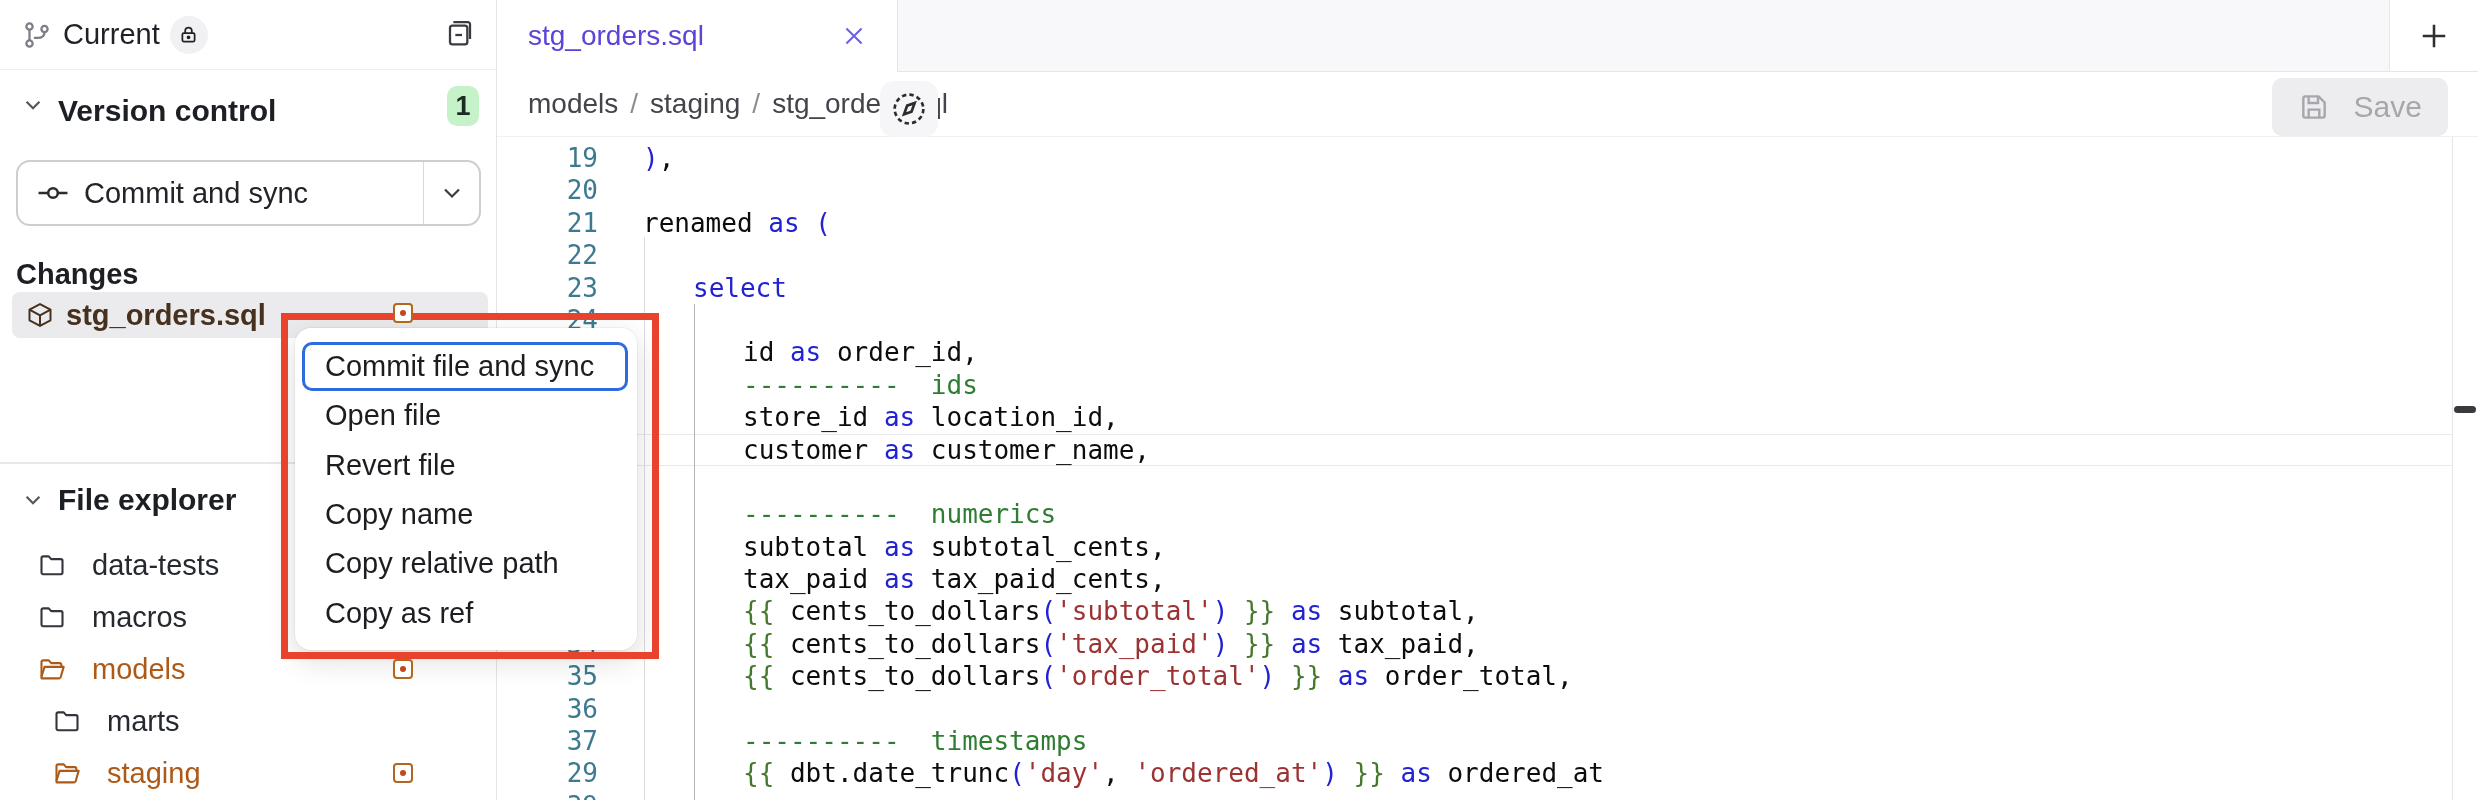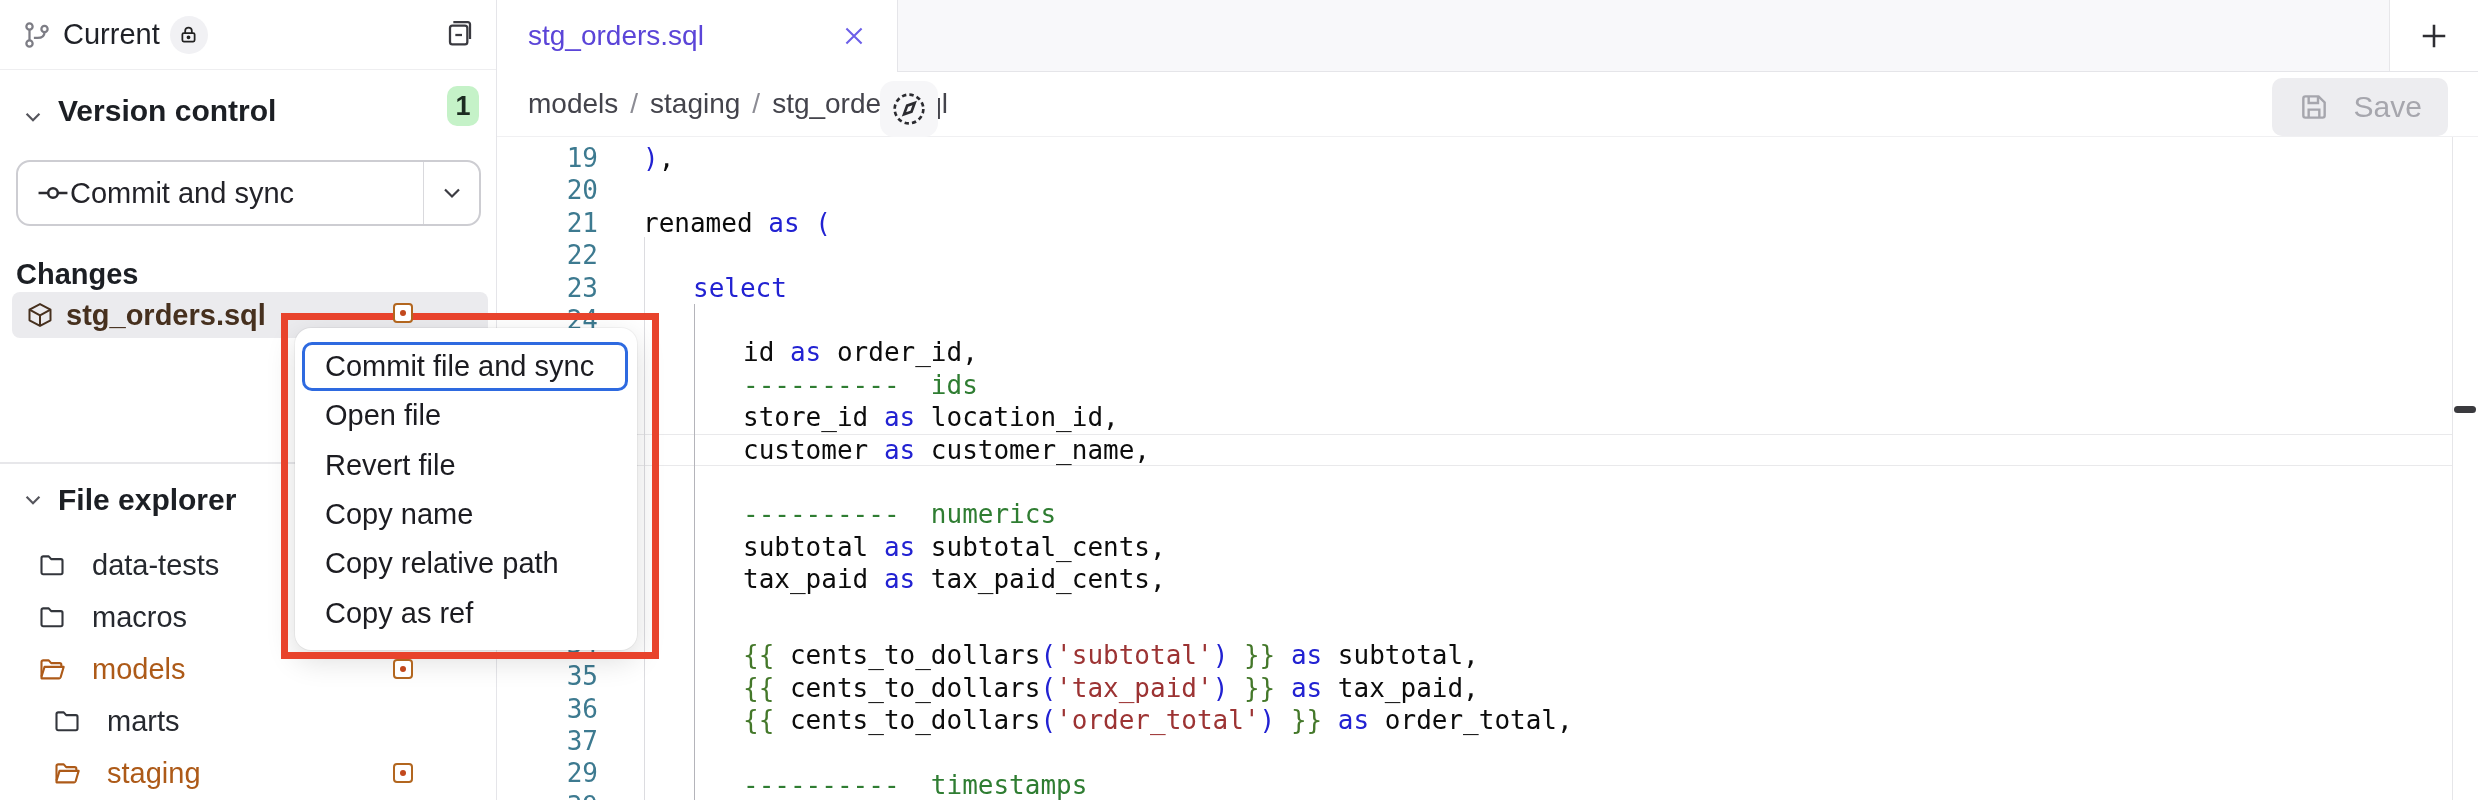--- a/index.html
+++ b/index.html
@@ -11,27 +11,27 @@
   svg { display:block; }
 
   
   #sidebar { position:absolute; left:0; top:0; width:497px; height:800px; background:#fff; border-right:1px solid #e5e5e9; }
   .sb-top { position:relative; height:70px; border-bottom:1px solid #eeeef0; display:flex; align-items:center; padding-left:22px; }
   .branch-ico { color:#7d7d85; margin-right:11px; }
   .current-label { font-size:29px; color:#1f2127; }
   .lock-chip { width:38px; height:38px; border-radius:19px; background:#f1f1f4; display:flex; align-items:center; justify-content:center; margin-left:10px; color:#222; }
   .copy-btn { position:absolute; right:20px; top:17px; color:#3a3a40; cursor:pointer; }
 
-  .vc-header { position:relative; display:flex; align-items:flex-end; padding:24px 0 0 22px; }
+  .vc-header { position:relative; display:flex; align-items:flex-start; padding:24px 0 0 22px; }
   .chev { color:#55555c; margin-right:8px; }
   .section-title { font-size:30px; font-weight:700; color:#1c1f24; margin-left:6px; }
   .green-badge { position:absolute; right:17px; top:16px; width:32px; height:40px; border-radius:10px; background:#c5f2c8; color:#1c2b21; font-size:27px; font-weight:600; display:flex; align-items:center; justify-content:center; }
 
   .commit-btn { position:absolute; left:16px; top:160px; width:465px; height:66px; background:#fff; border:2px solid #cdcdd2; border-radius:14px; display:flex; align-items:center; cursor:pointer; }
-  .commit-main { flex:1; display:flex; align-items:center; padding-left:18px; height:100%; }
+  .commit-main { flex:1; display:flex; align-items:center; padding-left:18px; gap:14px; height:100%; }
   .commit-ico { color:#2b2b30; }
   .commit-label { font-size:29px; font-weight:500; color:#232329; }
   .commit-caret { width:56px; height:100%; border-left:1px solid #d9d9dd; display:flex; align-items:center; justify-content:center; color:#3c3c42; }
 
   .changes-label { position:absolute; left:16px; top:258px; font-size:29px; font-weight:700; color:#1c1f24; }
   #changes-list { position:absolute; left:12px; top:292px; width:476px; }
   .file-row { position:relative; height:46px; background:#ebebee; border-radius:8px; display:flex; align-items:center; padding-left:14px; gap:12px; cursor:pointer; }
   .file-row .lbl { font-size:29px; font-weight:600; color:#46301e; }
   .file-row .ico { color:#46301e; }
 
@@ -303,21 +303,21 @@
         <div class="code-row" style="padding-left: 78px;"><span class="tok-k">select</span></div>
         <div class="code-row" style="padding-left: 28px;"></div>
         <div class="code-row" style="padding-left: 128px;"><span class="tok-t">id </span><span class="tok-k">as</span><span class="tok-t"> order_id,</span></div>
         <div class="code-row" style="padding-left: 128px;"><span class="tok-c">----------  ids</span></div>
         <div class="code-row" style="padding-left: 128px;"><span class="tok-t">store_id </span><span class="tok-k">as</span><span class="tok-t"> location_id,</span></div>
         <div class="code-row active" style="padding-left: 128px;"><span class="tok-t">customer </span><span class="tok-k">as</span><span class="tok-t"> customer_name,</span></div>
         <div class="code-row" style="padding-left: 28px;"></div>
         <div class="code-row" style="padding-left: 128px;"><span class="tok-c">----------  numerics</span></div>
         <div class="code-row" style="padding-left: 128px;"><span class="tok-t">subtotal </span><span class="tok-k">as</span><span class="tok-t"> subtotal_cents,</span></div>
         <div class="code-row" style="padding-left: 128px;"><span class="tok-t">tax_paid </span><span class="tok-k">as</span><span class="tok-t"> tax_paid_cents,</span></div>
-        <div class="code-row" style="padding-left: 128px; margin-top: 44px;"><span class="tok-j">{{</span><span class="tok-t"> cents_to_dollars</span><span class="tok-b">(</span><span class="tok-s">'subtotal'</span><span class="tok-b">)</span><span class="tok-t"> </span><span class="tok-j">}}</span><span class="tok-k"> as</span><span class="tok-t"> subtotal,</span></div>
+        <div class="code-row" style="padding-left: 128px;"><span class="tok-j">{{</span><span class="tok-t"> cents_to_dollars</span><span class="tok-b">(</span><span class="tok-s">'subtotal'</span><span class="tok-b">)</span><span class="tok-t"> </span><span class="tok-j">}}</span><span class="tok-k"> as</span><span class="tok-t"> subtotal,</span></div>
         <div class="code-row" style="padding-left: 128px;"><span class="tok-j">{{</span><span class="tok-t"> cents_to_dollars</span><span class="tok-b">(</span><span class="tok-s">'tax_paid'</span><span class="tok-b">)</span><span class="tok-t"> </span><span class="tok-j">}}</span><span class="tok-k"> as</span><span class="tok-t"> tax_paid,</span></div>
         <div class="code-row" style="padding-left: 128px;"><span class="tok-j">{{</span><span class="tok-t"> cents_to_dollars</span><span class="tok-b">(</span><span class="tok-s">'order_total'</span><span class="tok-b">)</span><span class="tok-t"> </span><span class="tok-j">}}</span><span class="tok-k"> as</span><span class="tok-t"> order_total,</span></div>
         <div class="code-row" style="padding-left: 28px;"></div>
         <div class="code-row" style="padding-left: 128px;"><span class="tok-c">----------  timestamps</span></div>
         <div class="code-row" style="padding-left: 128px;"><span class="tok-j">{{</span><span class="tok-t"> dbt.date_trunc</span><span class="tok-b">(</span><span class="tok-s">'day'</span><span class="tok-t">, </span><span class="tok-s">'ordered_at'</span><span class="tok-b">)</span><span class="tok-t"> </span><span class="tok-j">}}</span><span class="tok-k"> as</span><span class="tok-t"> ordered_at</span></div>
       </div>
     <div class="guide" id="guide1"></div>
     <div class="guide" id="guide2"></div>
     <div id="minimap">
         <div id="minimap-inner">

